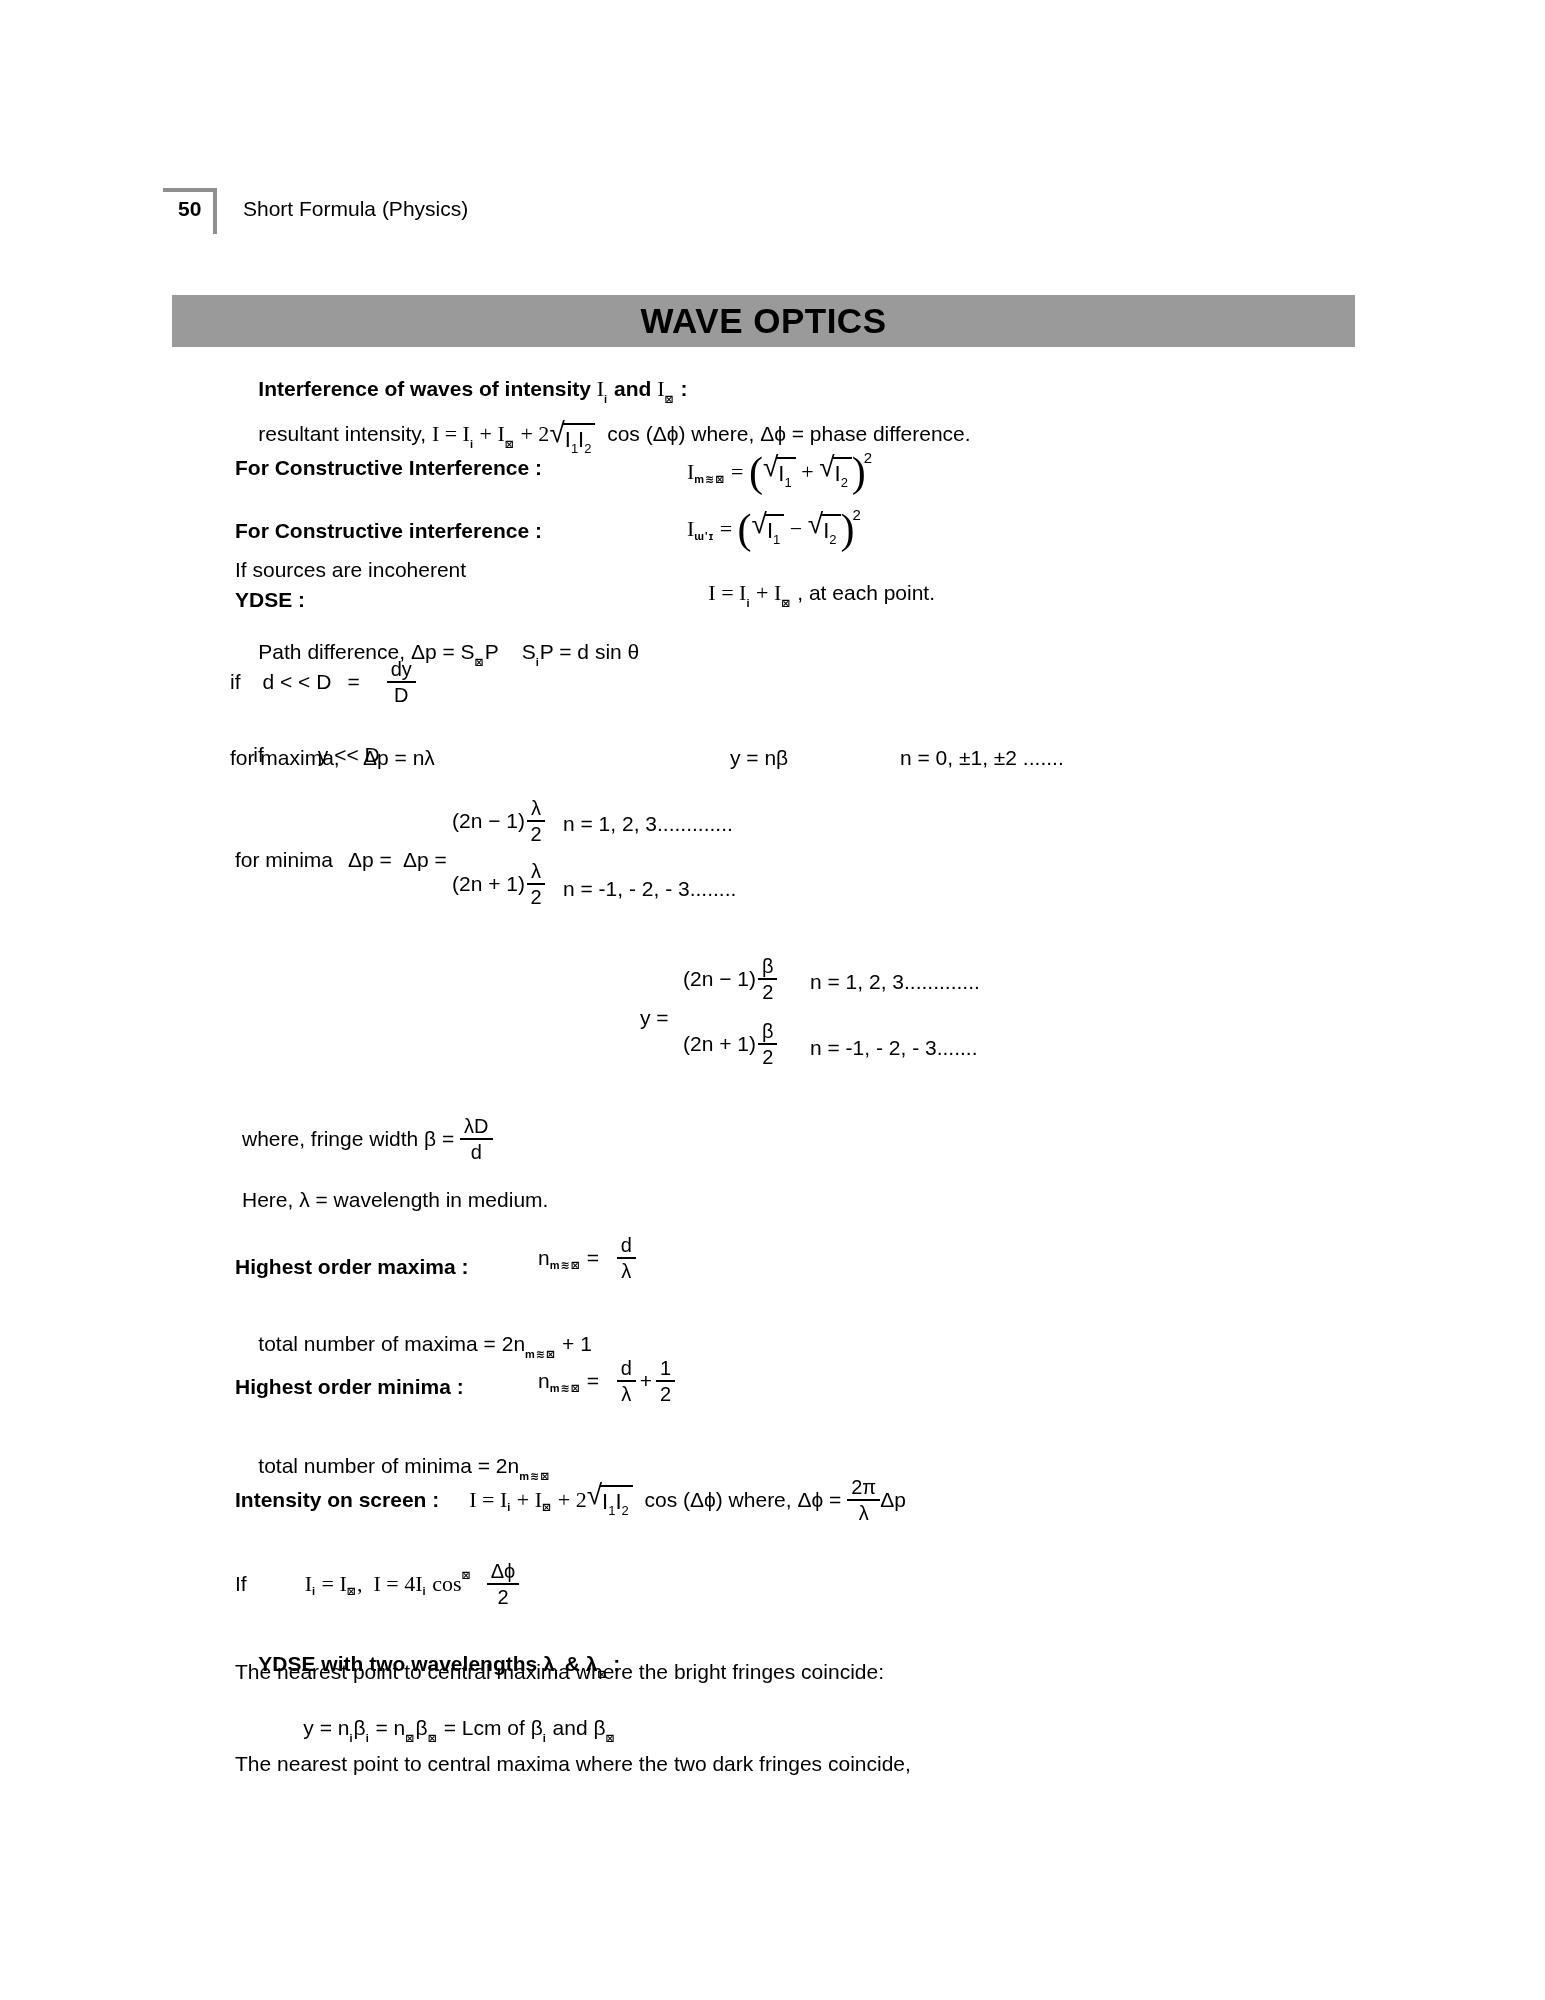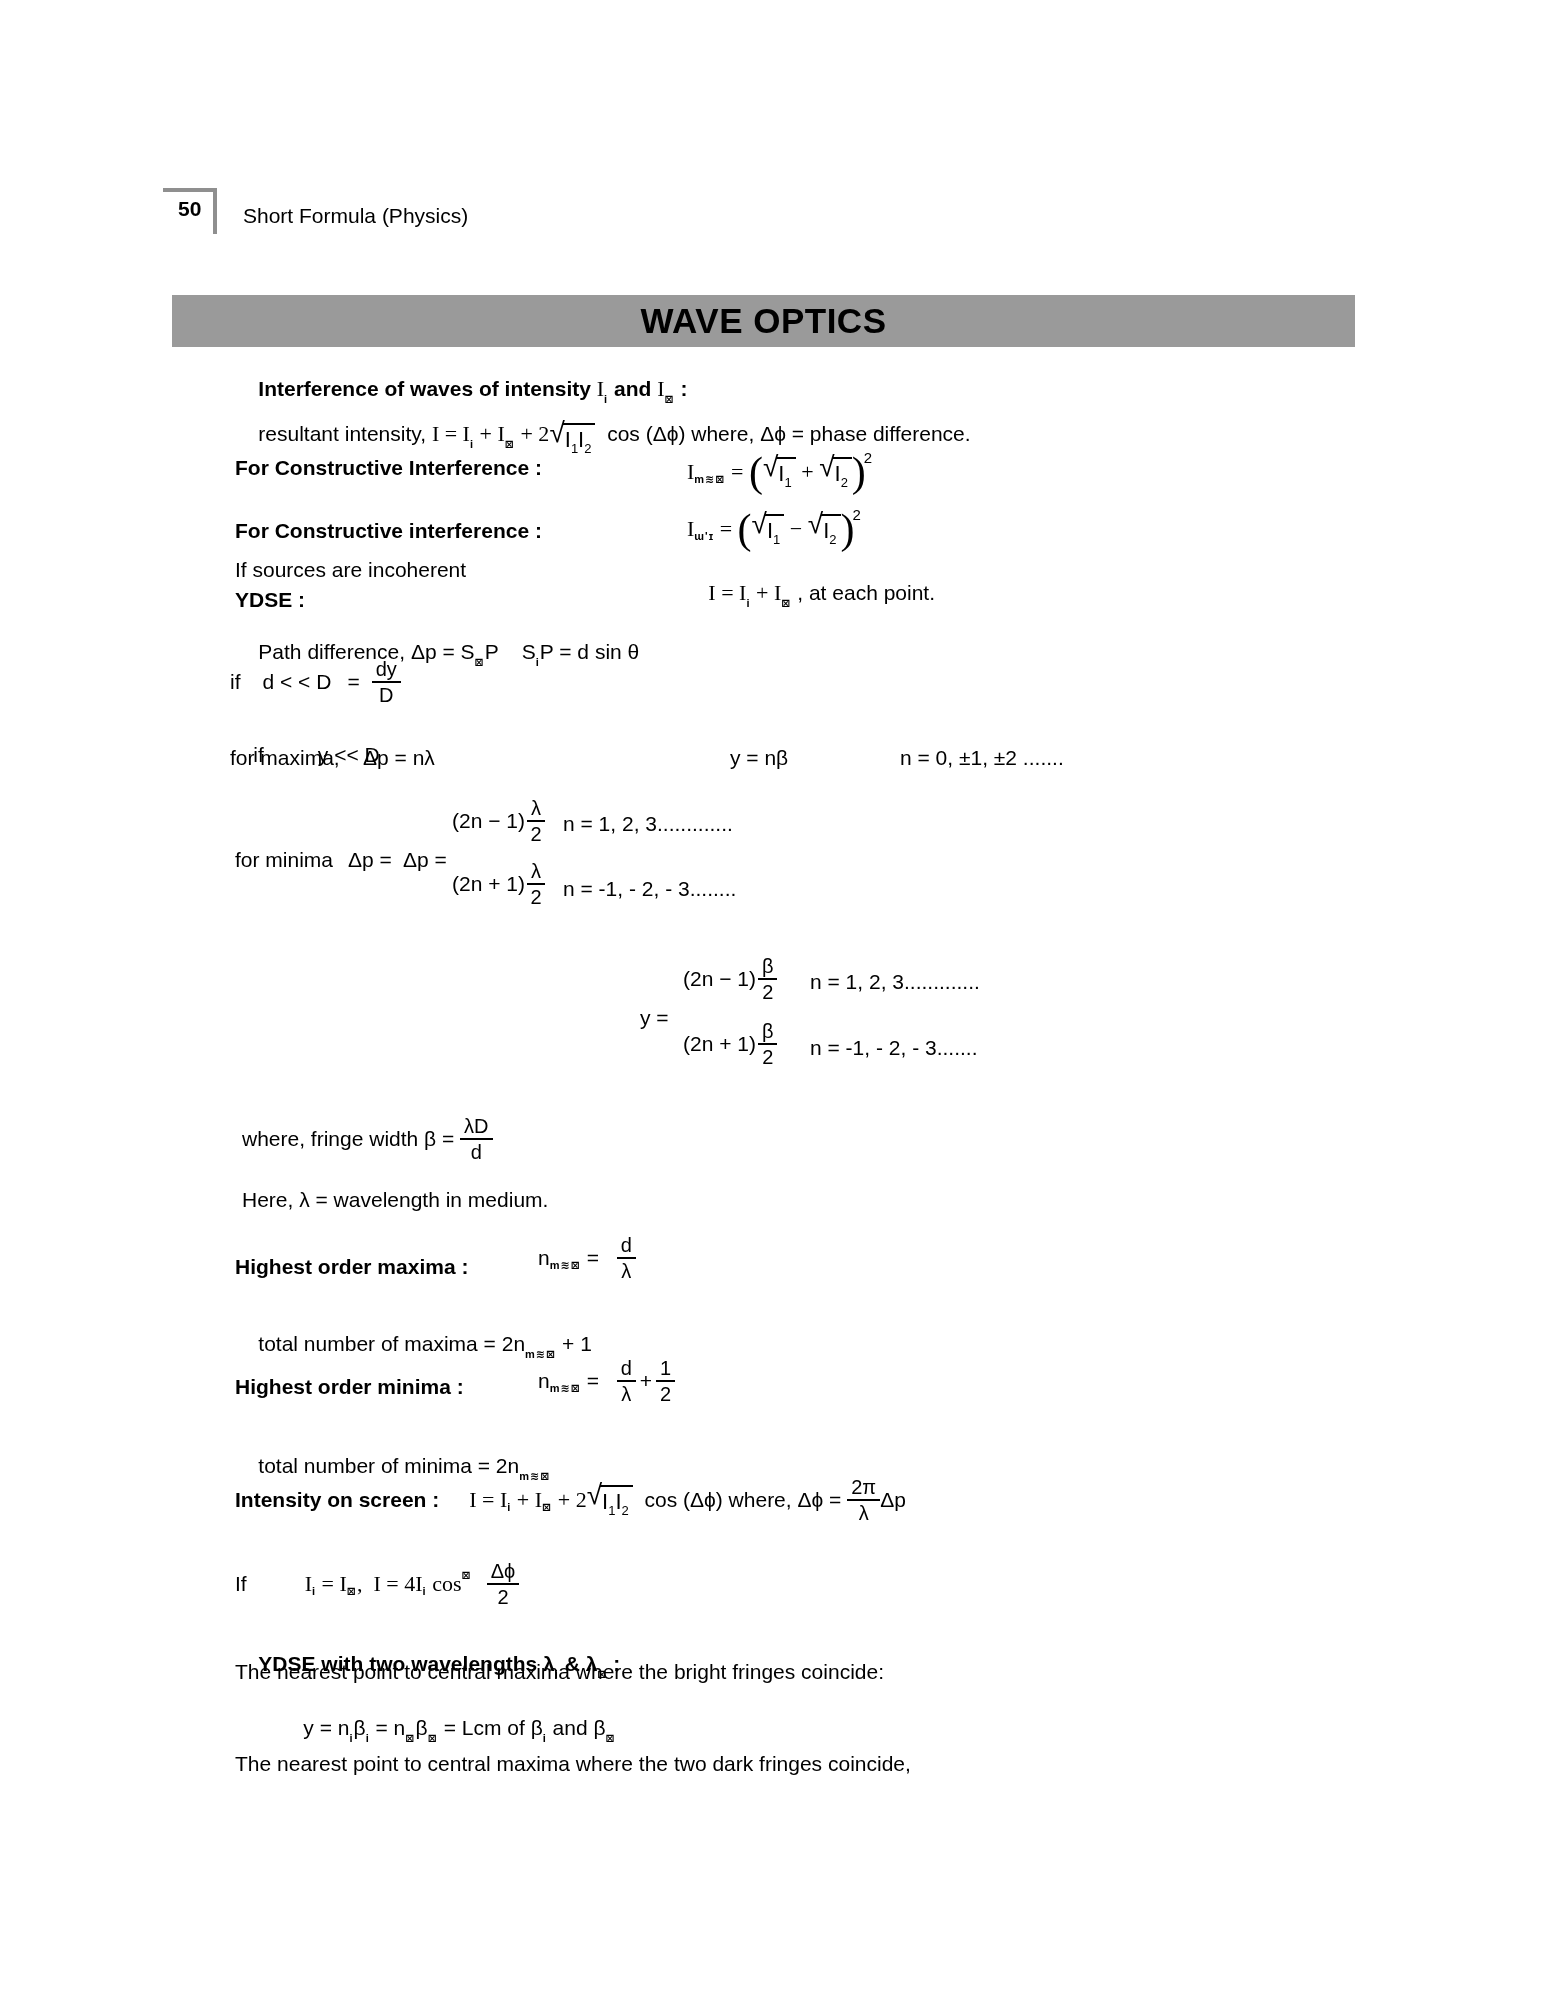--- a/index.html
+++ b/index.html
@@ -31,21 +31,21 @@
           font-size:35px;font-weight:bold;letter-spacing:.5px;}
 </style>
 </head>
 <body>
 
 <div class="page">
 
   <div class="hl"></div>
   <div class="vl"></div>
   <div class="a b" style="left:178px;top:197px">50</div>
-  <div class="a" style="left:243px;top:204px">Short Formula (Physics)</div>
+  <div class="a" style="left:243px;top:197px">Short Formula (Physics)</div>
 
   <div class="banner">
     <span>WAVE OPTICS</span>
   </div>
 
   <div class="a" style="left:235px;top:352px">
     <span class="b">Interference of waves of intensity </span><span class="ser">I</span><span class="gs">i</span><span class="b"> and </span><span class="ser">I</span><span class="gs">⊠</span><span class="b"> :</span>
   </div>
 
   <div class="a" style="left:235px;top:397px">
@@ -66,21 +66,21 @@
   <div class="a" style="left:685px;top:556px">
     <span class="ser">I = I</span><span class="gs">i</span><span class="ser"> + I</span><span class="gs">⊠</span><span> , at each point.</span>
   </div>
 
   <div class="a b" style="left:235px;top:588px">YDSE :</div>
   <div class="a" style="left:235px;top:616px">
     <span>Path difference, Δp = S</span><span class="gs">⊠</span><span>P    </span><span>S</span><span class="gs">i</span><span>P = d sin θ</span>
   </div>
 
   <div class="f" style="left:230px;top:655px;height:54px">
-    <span>if</span><span style="margin-left:22px">d &lt; &lt; D</span><span style="margin-left:16px">=</span><span class="frac" style="margin-left:12px"><span class="nu">dy</span><span class="de">D</span></span>
+    <span>if</span><span style="margin-left:22px">d &lt; &lt; D</span><span style="margin-left:16px">=</span><span class="frac" style="margin-left:27px"><span class="nu">dy</span><span class="de">D</span></span>
   </div>
 
   <div class="a" style="left:230px;top:719px">
     <span>if</span><span style="margin-left:54px;white-space:pre">y &lt;&lt; D</span>
   </div>
 
   <div class="a" style="left:230px;top:746px">for maxima,</div>
   <div class="a" style="left:363px;top:746px">Δp = nλ</div>
   <div class="a" style="left:730px;top:746px">y = nβ</div>
   <div class="a" style="left:900px;top:746px">n = 0, ±1, ±2 .......</div>

